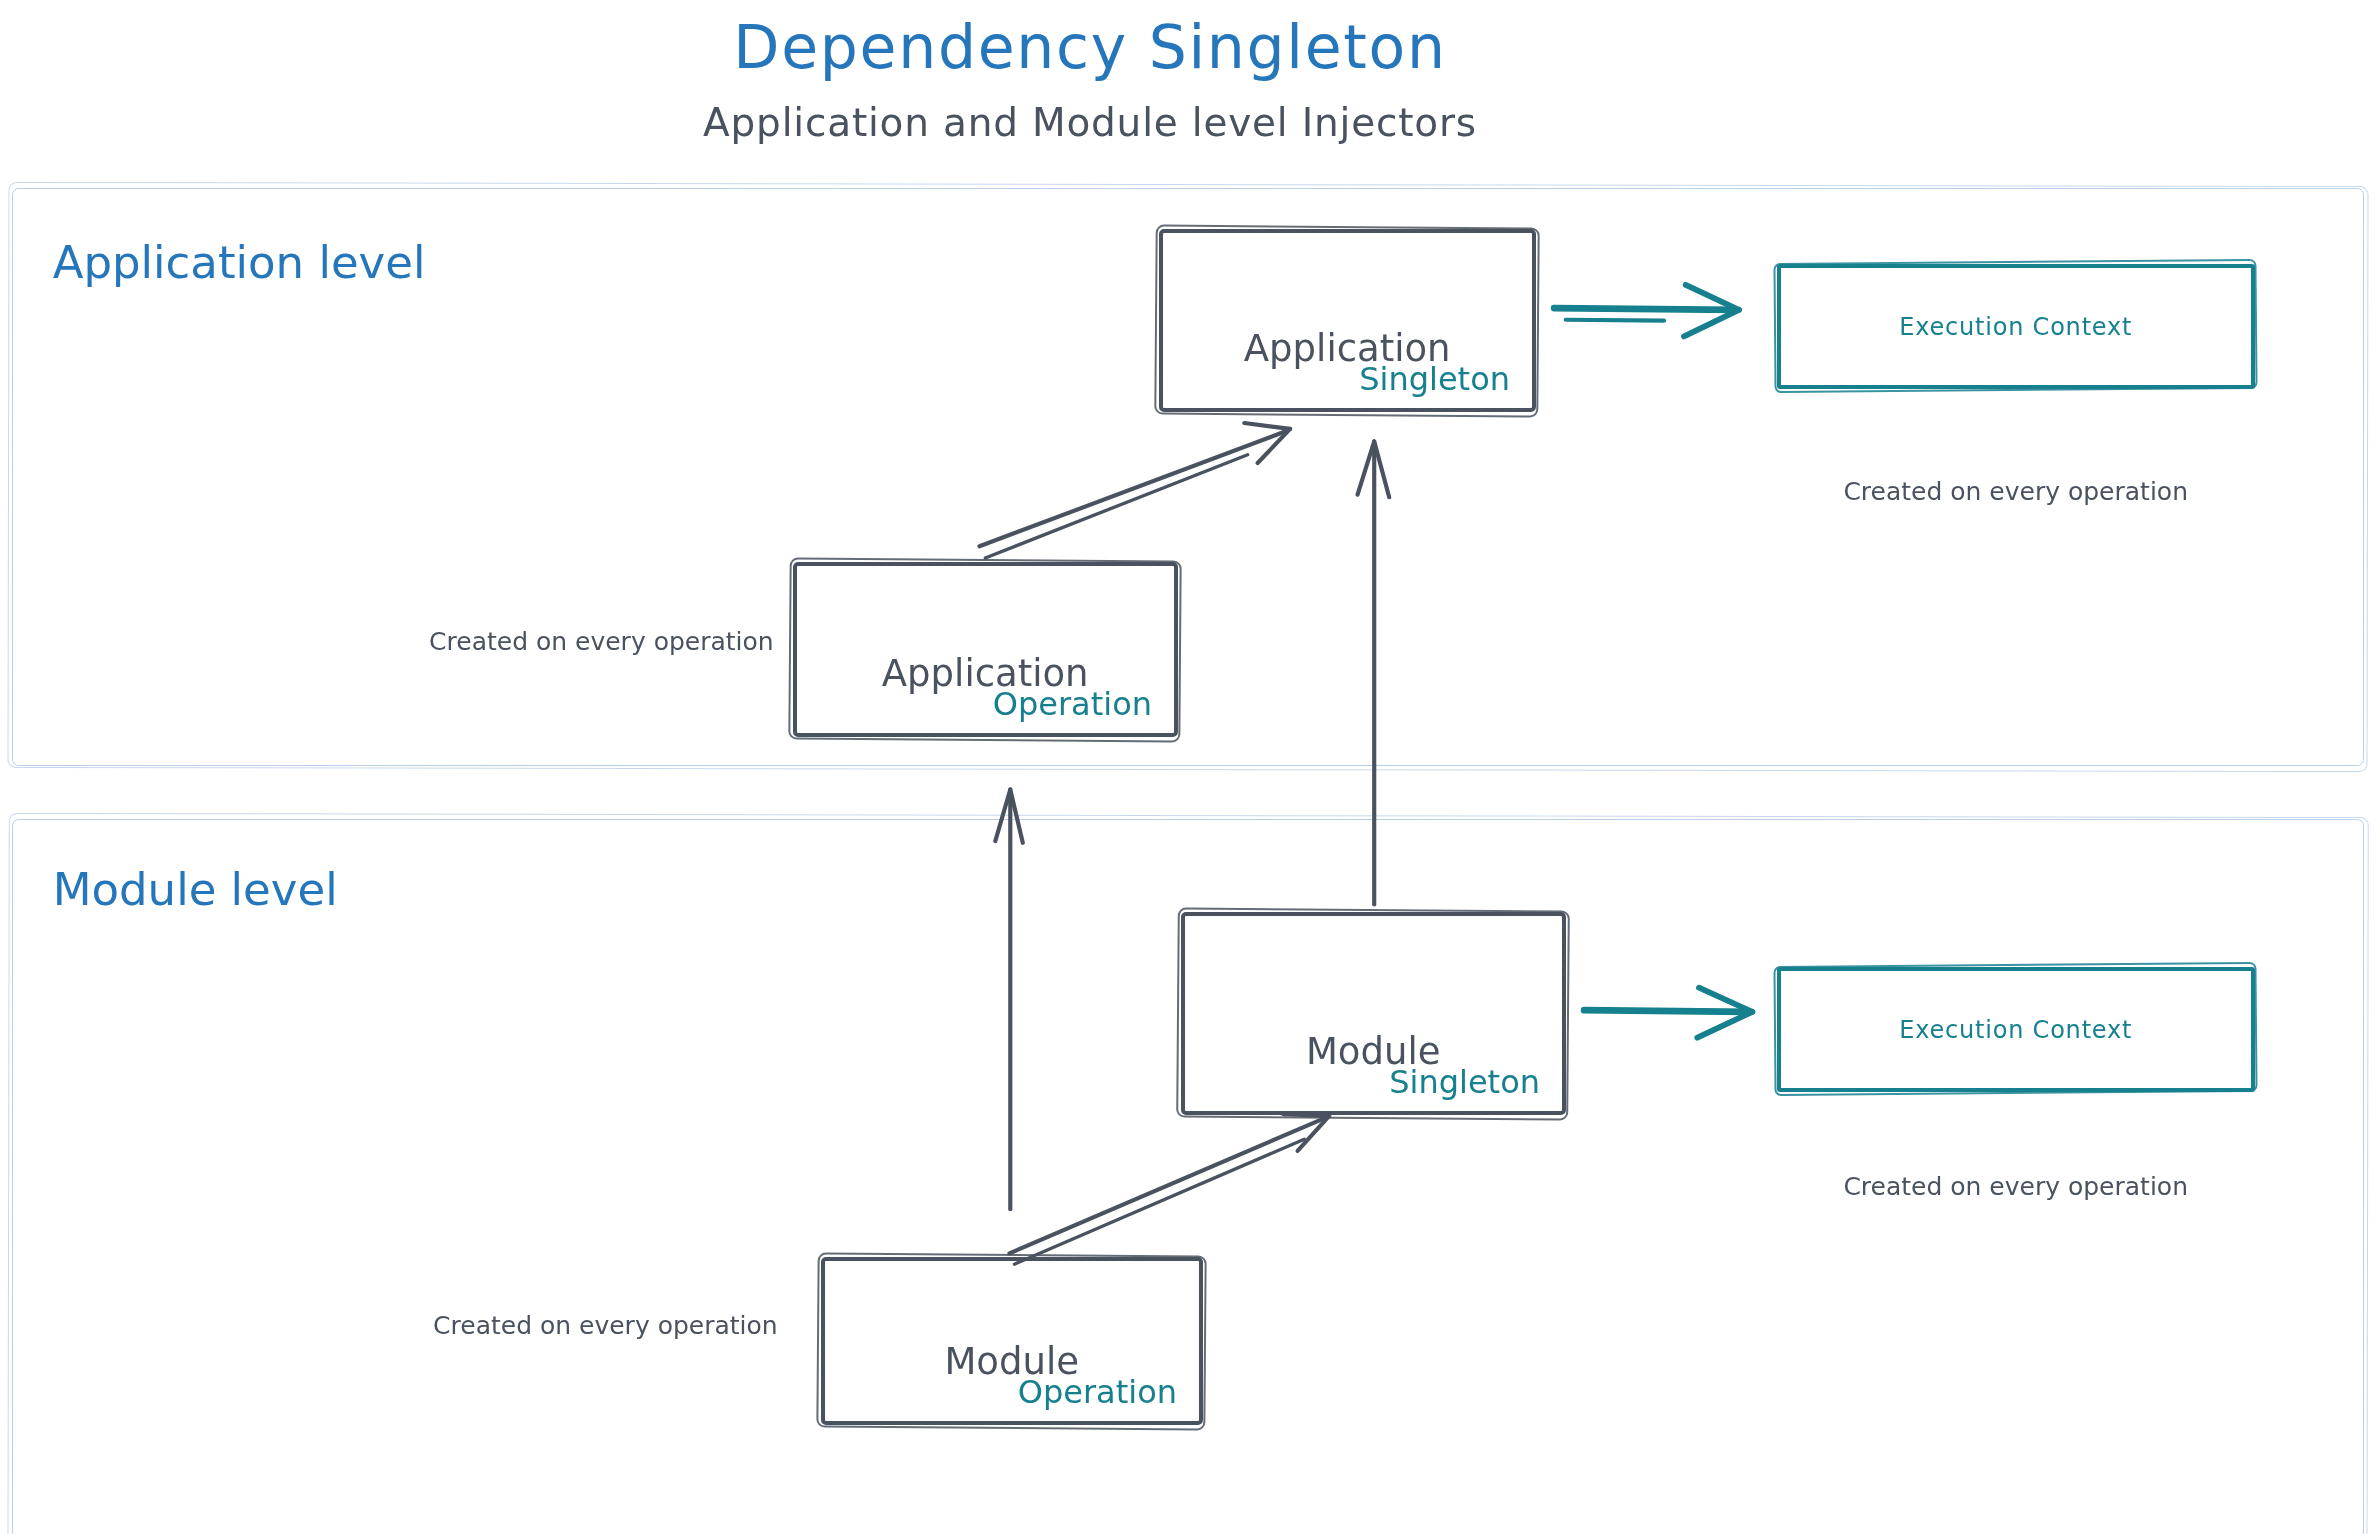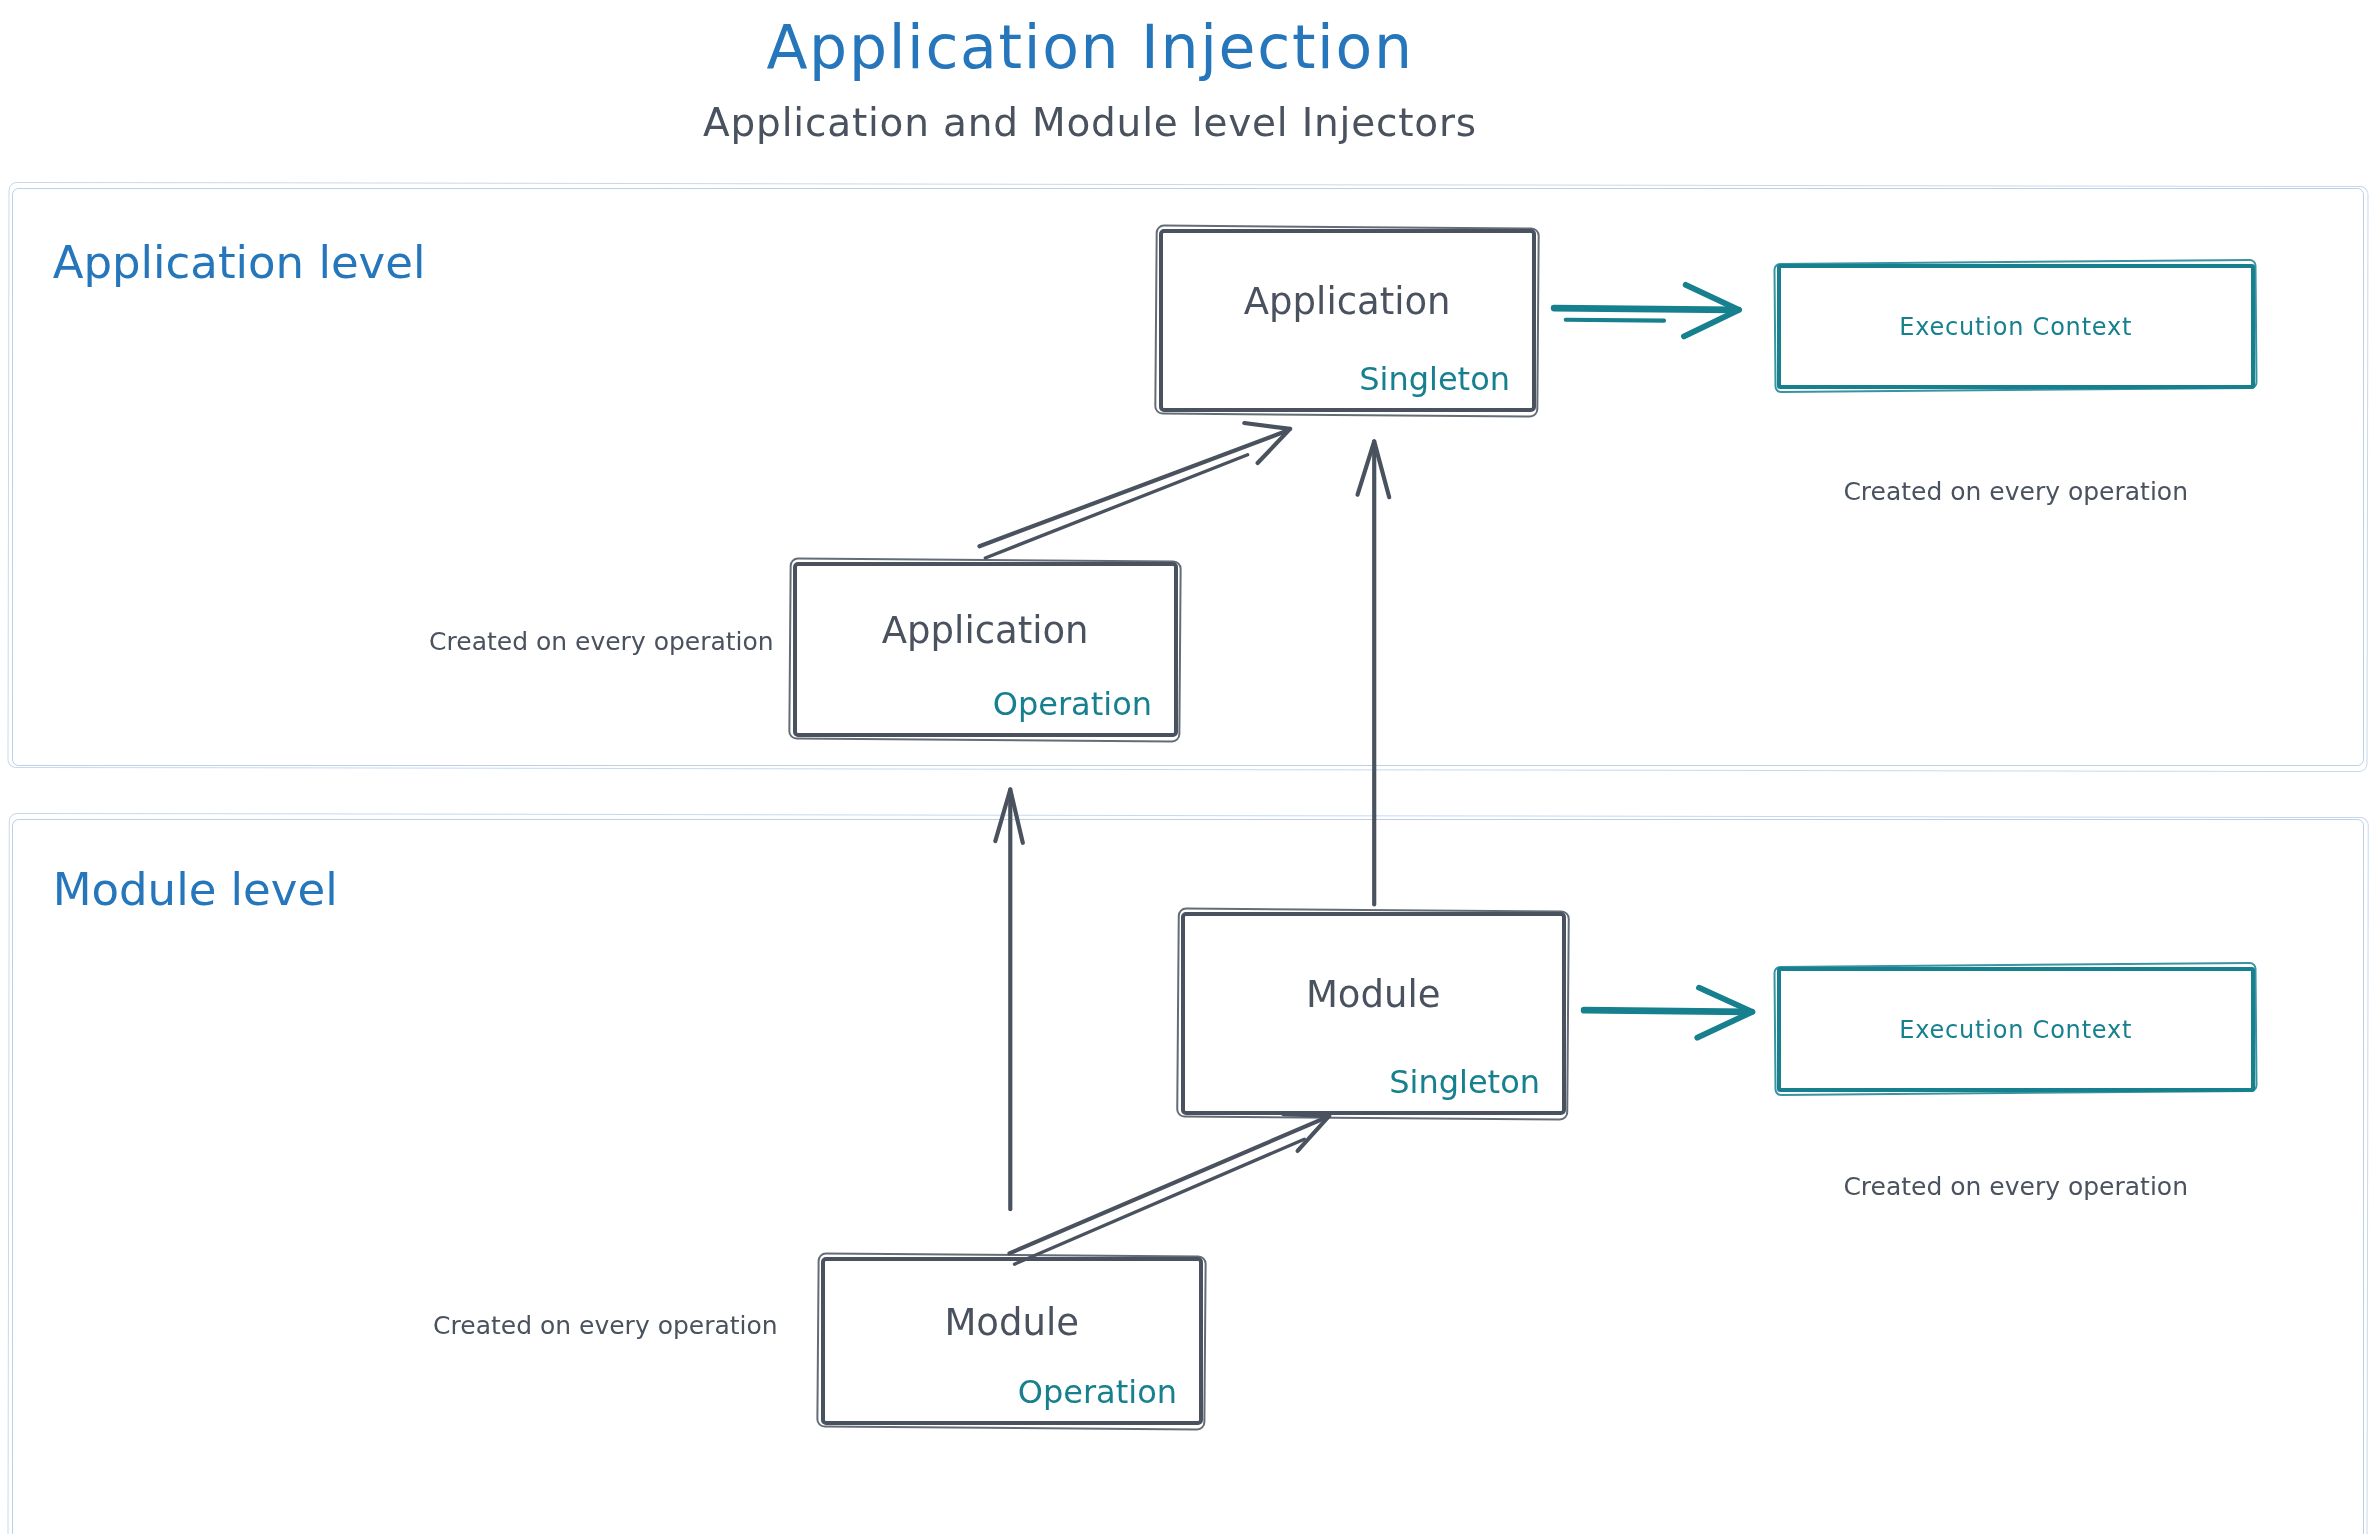--- a/index.html
+++ b/index.html
@@ -64,21 +64,21 @@
   .level-module .level-label{ left:40px; top:43px; }
   
   .node-box{
     position:absolute;
     border:4.2px solid var(--ink);
     border-radius:5px;
     background:#fff;
     display:flex;
     flex-direction:column;
     align-items:center;
-    justify-content:center;
+    justify-content:flex-end;
     padding-bottom:38px;
   }
   .node-box::after{
     content:"";
     position:absolute; inset:-7.5px;
     border:2.5px solid var(--ink);
     border-radius:8.3px;
     transform:rotate(.45deg);
     opacity:.85;
     pointer-events:none;
@@ -136,21 +136,21 @@
   }
   .stroke-ink{ stroke:var(--ink); }
   .stroke-teal{ stroke:var(--teal); }
 </style>
 </head>
 <body>
 
 <div class="canvas">
 
   <div class="hdr">
-    <h1 class="title">Application Injection</h1>
+    <h1 class="title">Dependency Singleton</h1>
     <div class="subtitle">Application and Module level Injectors</div>
   </div>
 
   <section class="level level-app">
     <div class="level-label">Application level</div>
 
     <div class="node-box" style="left:1146px; top:40px; width:377px; height:183px;">
       <div class="node-title">Application</div>
       <div class="node-tag">Singleton</div>
     </div>

